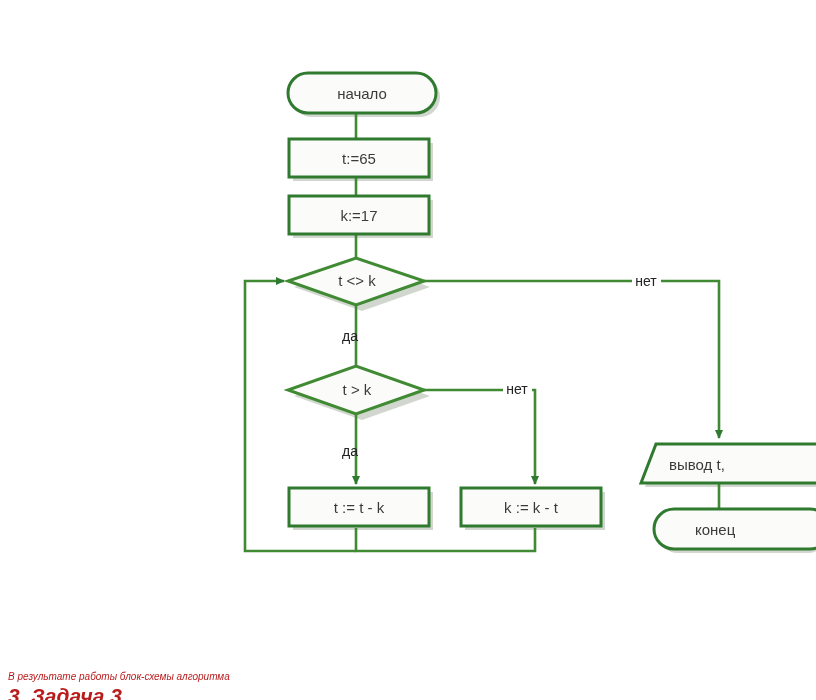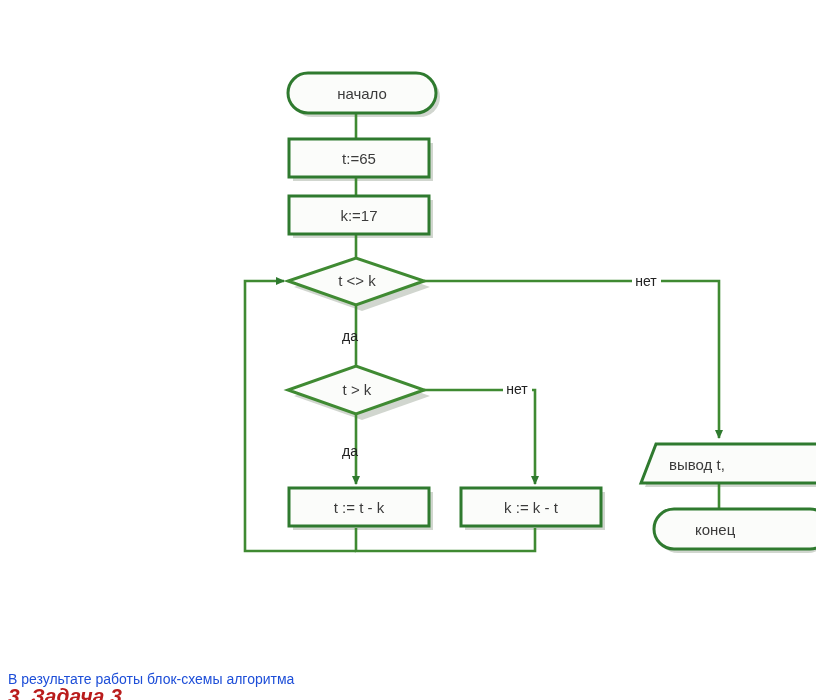--- a/index.html
+++ b/index.html
@@ -30,23 +30,24 @@
   }
   #caption-title {
     top: 684px;
     font-size: 21px;
     font-weight: bold;
     font-style: italic;
     color: #b91c1c;
   }
   #caption-body {
     top: 671px;
-    font-size: 14px;
+    font-size: 10px;
     font-weight: normal;
-    color: #1d4ed8;
+    color: #b91c1c;
+    font-style: italic;
   }
   svg text {
     font-family: "Liberation Sans", sans-serif;
     fill: #3b3b3b;
   }
   .node-label {
     font-size: 15px;
   }
   .edge-label {
     font-size: 14px;

